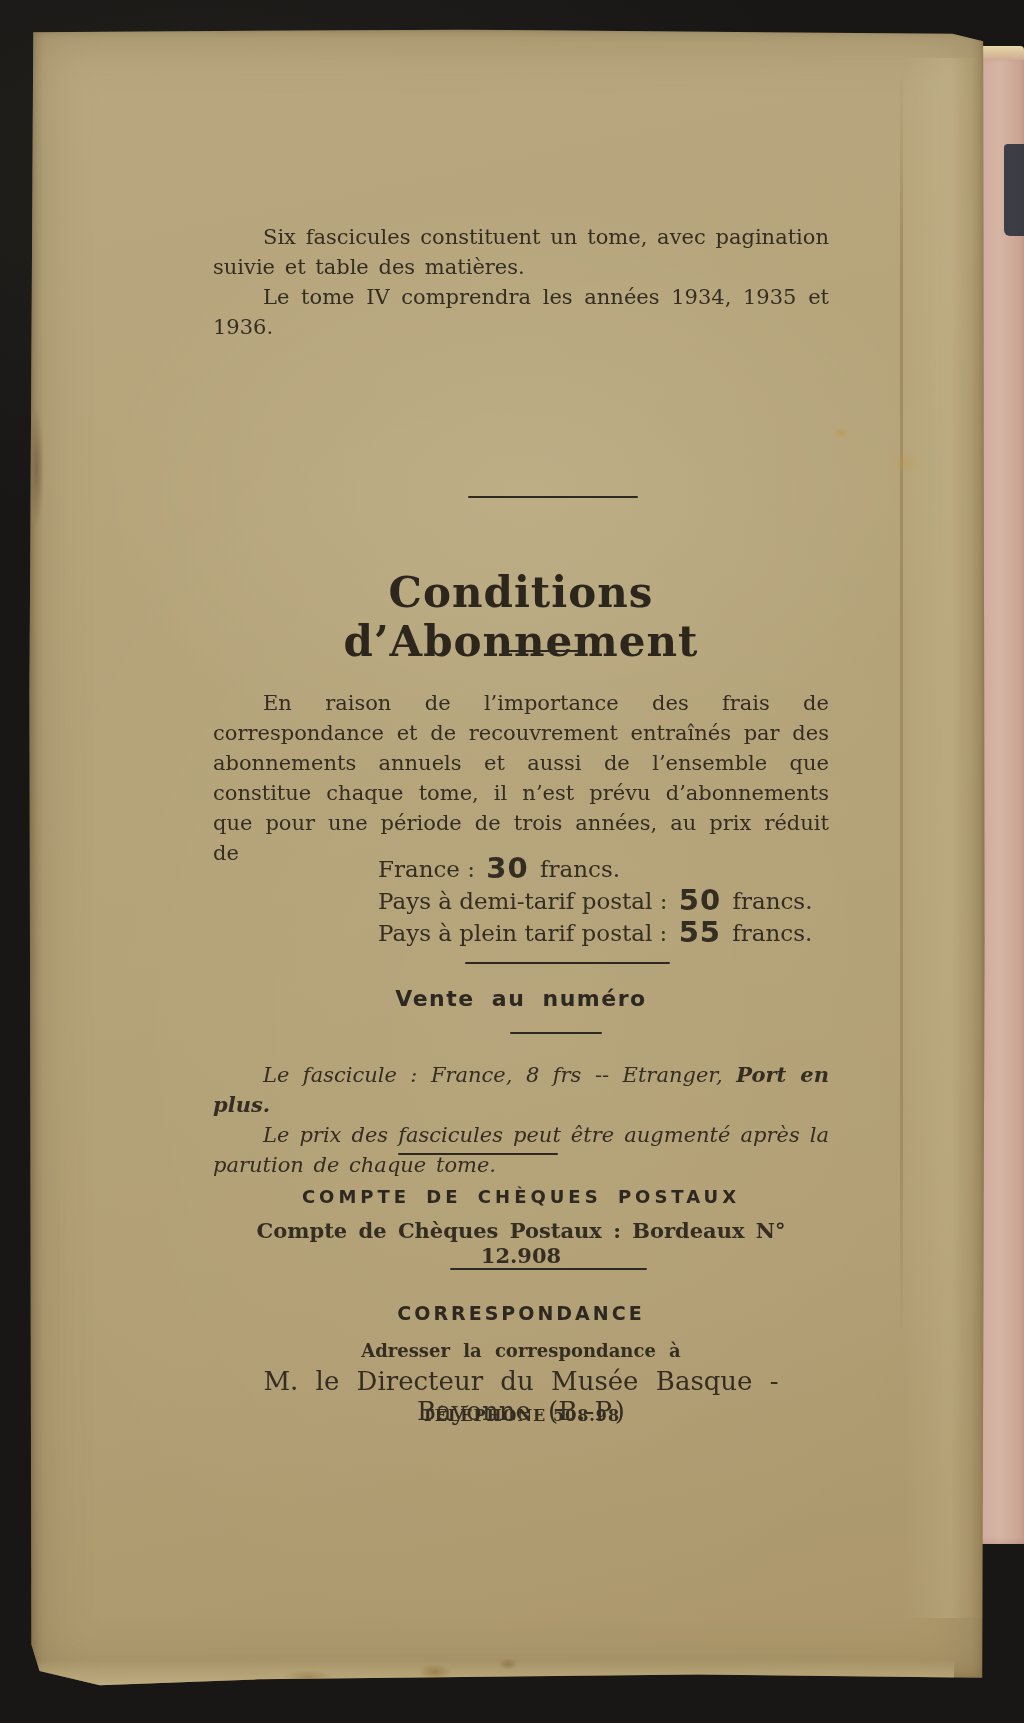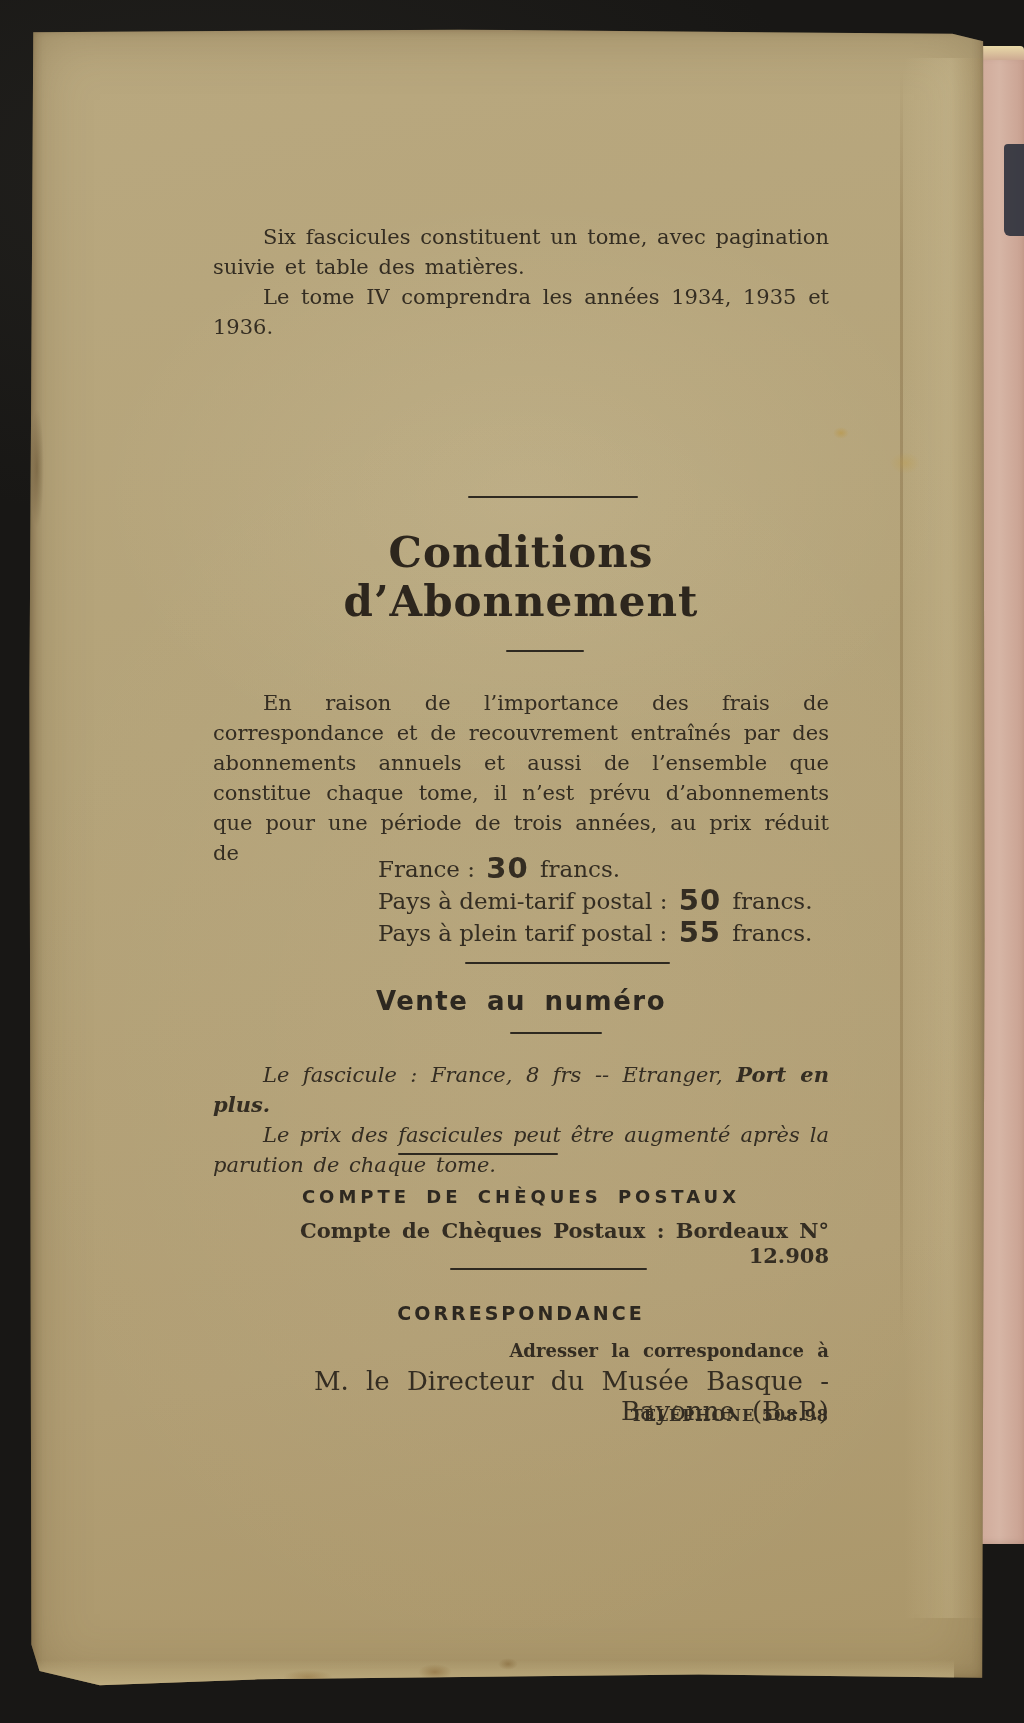--- a/index.html
+++ b/index.html
@@ -61,35 +61,35 @@
   .col{position:absolute;left:185px;width:616px;}
   p{margin:0;}
   .body{
     font-size:21px;line-height:30px;text-align:justify;color:#342d22;
     word-spacing:3px;
   }
   .body .ind{display:inline-block;width:50px;}
   .divider{position:absolute;height:2px;background:#2e2920;border-radius:1px;}
   .title-main{
     position:absolute;left:185px;width:616px;text-align:center;
-    font-size:42px;font-weight:bold;letter-spacing:1px;color:#2d261d;
+    font-size:42px;font-weight:bold;letter-spacing:1px;color:#2d261d;margin-top:40px;
   }
   .subtitle-sans{
     position:absolute;left:185px;width:616px;text-align:center;
     font-family:"DejaVu Sans","Liberation Sans",sans-serif;font-weight:bold;color:#2d2820;
   }
   .prices{position:absolute;left:350px;font-size:23px;line-height:30px;}
   .prices .row{white-space:nowrap;}
   .big-num{
     font-family:"DejaVu Sans","Liberation Sans",sans-serif;font-weight:bold;
     font-size:29px;letter-spacing:1px;position:relative;top:1px;padding:0 4px;
   }
   .sale-line1 b{font-weight:bold;}
   .small-caps-serif{font-weight:bold;}
-  .center{text-align:right;}
+  .center{text-align:center;}
 </style>
 </head>
 <body>
 
 <div class="pink-page">
   <div class="top-edge"></div>
   <div class="dark-patch"></div>
 </div>
 
 <div class="page">
@@ -109,21 +109,21 @@
   </div>
 
   <div class="prices" style="top:824px;">
     <div class="row"><span>France :</span> <span class="big-num">30</span> <span>francs.</span></div>
     <div class="row"><span>Pays à demi-tarif postal :</span> <span class="big-num">50</span> <span>francs.</span></div>
     <div class="row"><span>Pays à plein tarif postal :</span> <span class="big-num">55</span> <span>francs.</span></div>
   </div>
 
   <div class="divider" style="top:934px;left:437px;width:205px;"></div>
 
-  <div class="subtitle-sans" style="top:958px;font-size:26px;letter-spacing:1.5px;word-spacing:8px;">Vente au numéro</div>
+  <div class="subtitle-sans" style="top:958px;font-size:22px;letter-spacing:1.5px;word-spacing:8px;">Vente au numéro</div>
   <div class="divider" style="top:1004px;left:482px;width:92px;"></div>
 
   <div class="col body" style="top:1032px;font-style:italic;">
     <p class="sale-line1"><span class="ind"></span><span>Le fascicule : France, 8 frs -- Etranger, </span><b>Port en plus.</b></p>
     <p><span class="ind"></span><span>Le prix des fascicules peut être augmenté après la parution de chaque tome.</span></p>
   </div>
 
   <div class="divider" style="top:1125px;left:370px;width:160px;"></div>
 
   <div class="subtitle-sans" style="top:1158px;font-size:18px;letter-spacing:4px;word-spacing:6px;">COMPTE DE CHÈQUES POSTAUX</div>

